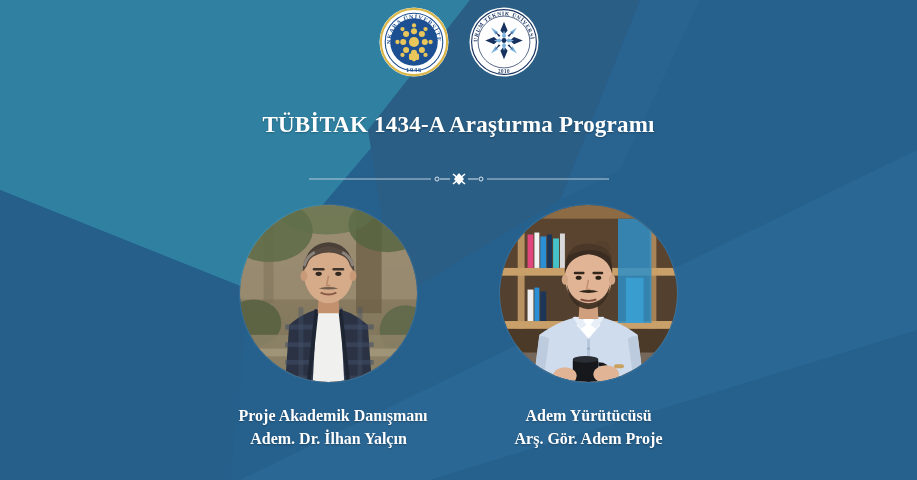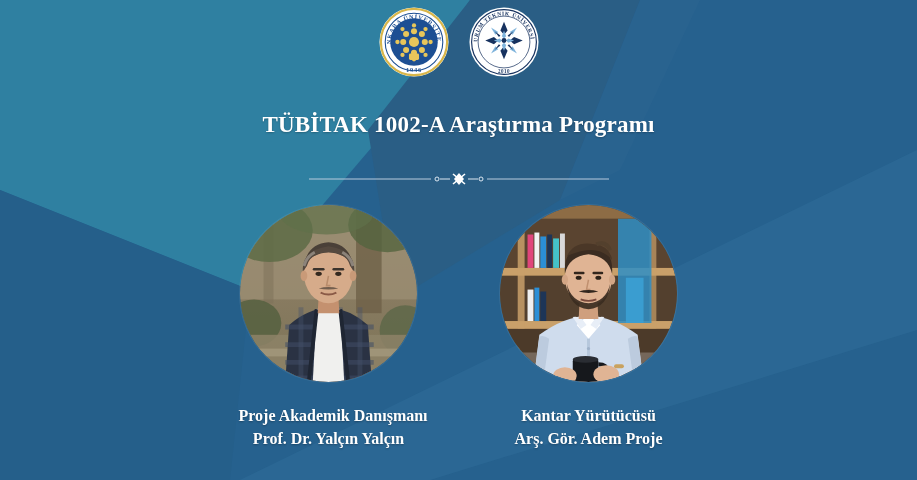--- a/index.html
+++ b/index.html
@@ -176,21 +176,21 @@
         <text font-family="Liberation Serif, serif" font-size="7.6" font-weight="bold" fill="#17325f" letter-spacing="0.9">
           <textPath href="#etuArcT" startOffset="50%" text-anchor="middle">ERZURUM TEKNİK ÜNİVERSİTESİ</textPath>
         </text>
         <text x="50" y="93" text-anchor="middle" font-family="Liberation Serif, serif" font-size="7" font-weight="bold" fill="#17325f" letter-spacing=".6">2010</text>
       </svg>
     </div>
 
   </div>
 
   <div class="title-wrap">
-    <div class="title">TÜBİTAK 1002-A Araştırma Programı</div>
+    <div class="title">TÜBİTAK 1434-A Araştırma Programı</div>
   </div>
 
   <div class="ornament">
     <svg viewBox="0 0 300 14">
       <line x1="0" y1="7" x2="122" y2="7" stroke="#b9cbdd" stroke-width="1"></line>
       <line x1="178" y1="7" x2="300" y2="7" stroke="#b9cbdd" stroke-width="1"></line>
       <circle cx="128" cy="7" r="2" fill="none" stroke="#dce7f1" stroke-width="1"></circle>
       <circle cx="172" cy="7" r="2" fill="none" stroke="#dce7f1" stroke-width="1"></circle>
       <line x1="131" y1="7" x2="141" y2="7" stroke="#dce7f1" stroke-width="1"></line>
       <line x1="159" y1="7" x2="169" y2="7" stroke="#dce7f1" stroke-width="1"></line>
@@ -269,21 +269,21 @@
 
             <path d="M80 85 Q90 82 100 85 Q90 87 80 85 Z" fill="#5a4b3f" opacity=".8"></path>
 
             <ellipse cx="65" cy="72" rx="3.4" ry="5.4" fill="#c99a78"></ellipse>
             <ellipse cx="115" cy="72" rx="3.4" ry="5.4" fill="#c99a78"></ellipse>
           </g>
         </svg>
       </div>
       <div class="person-lines">
         <span class="person-role">Proje Akademik Danışmanı</span>
-        <span class="person-name">Prof.  Dr.  Yalçın Yalçın</span>
+        <span class="person-name">Adem.  Dr.  İlhan Yalçın</span>
       </div>
     </div>
 
     <div class="person">
       <div class="avatar">
         <svg viewBox="0 0 180 180">
           <defs>
             <clipPath id="clipR">
                 <circle cx="90" cy="90" r="90"></circle>
               </clipPath>
@@ -361,20 +361,20 @@
             <ellipse cx="87" cy="157" rx="13" ry="3.5" fill="#2a2d33"></ellipse>
             <path d="M100 162 q9 0 9 7 q0 7 -9 7" stroke="#16181c" stroke-width="4" fill="none"></path>
 
             <ellipse cx="108" cy="172" rx="13" ry="9" fill="#e0b494"></ellipse>
             <ellipse cx="66" cy="174" rx="12" ry="9" fill="#e0b494"></ellipse>
             <rect x="116" y="162" width="10" height="4" rx="2" fill="#c9a25f"></rect>
           </g>
         </svg>
       </div>
       <div class="person-lines">
-        <span class="person-role">Kantar Yürütücüsü</span>
+        <span class="person-role">Adem Yürütücüsü</span>
         <span class="person-name">Arş.  Gör.  Adem Proje</span>
       </div>
     </div>
 
   </div>
 
 </div>
 
 </body></html>

